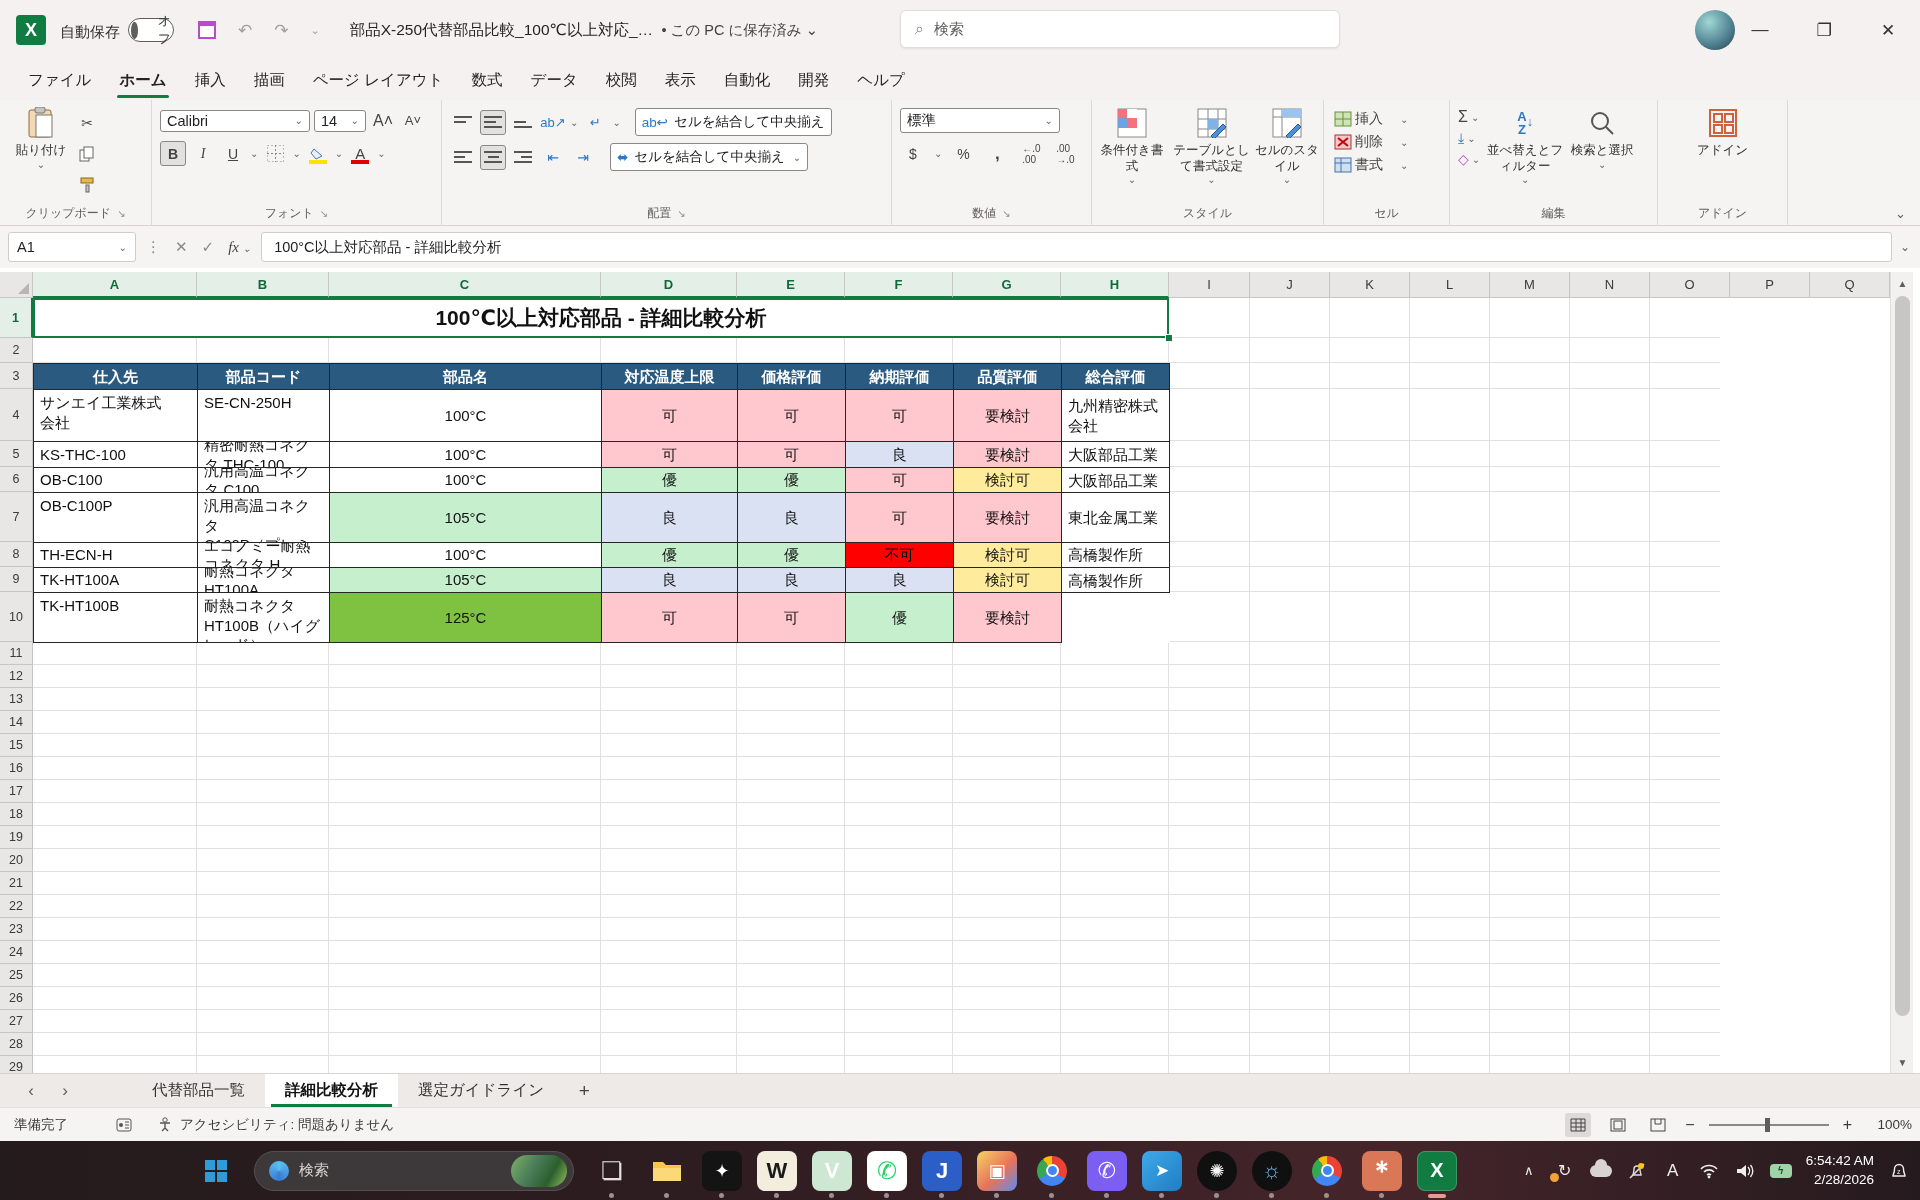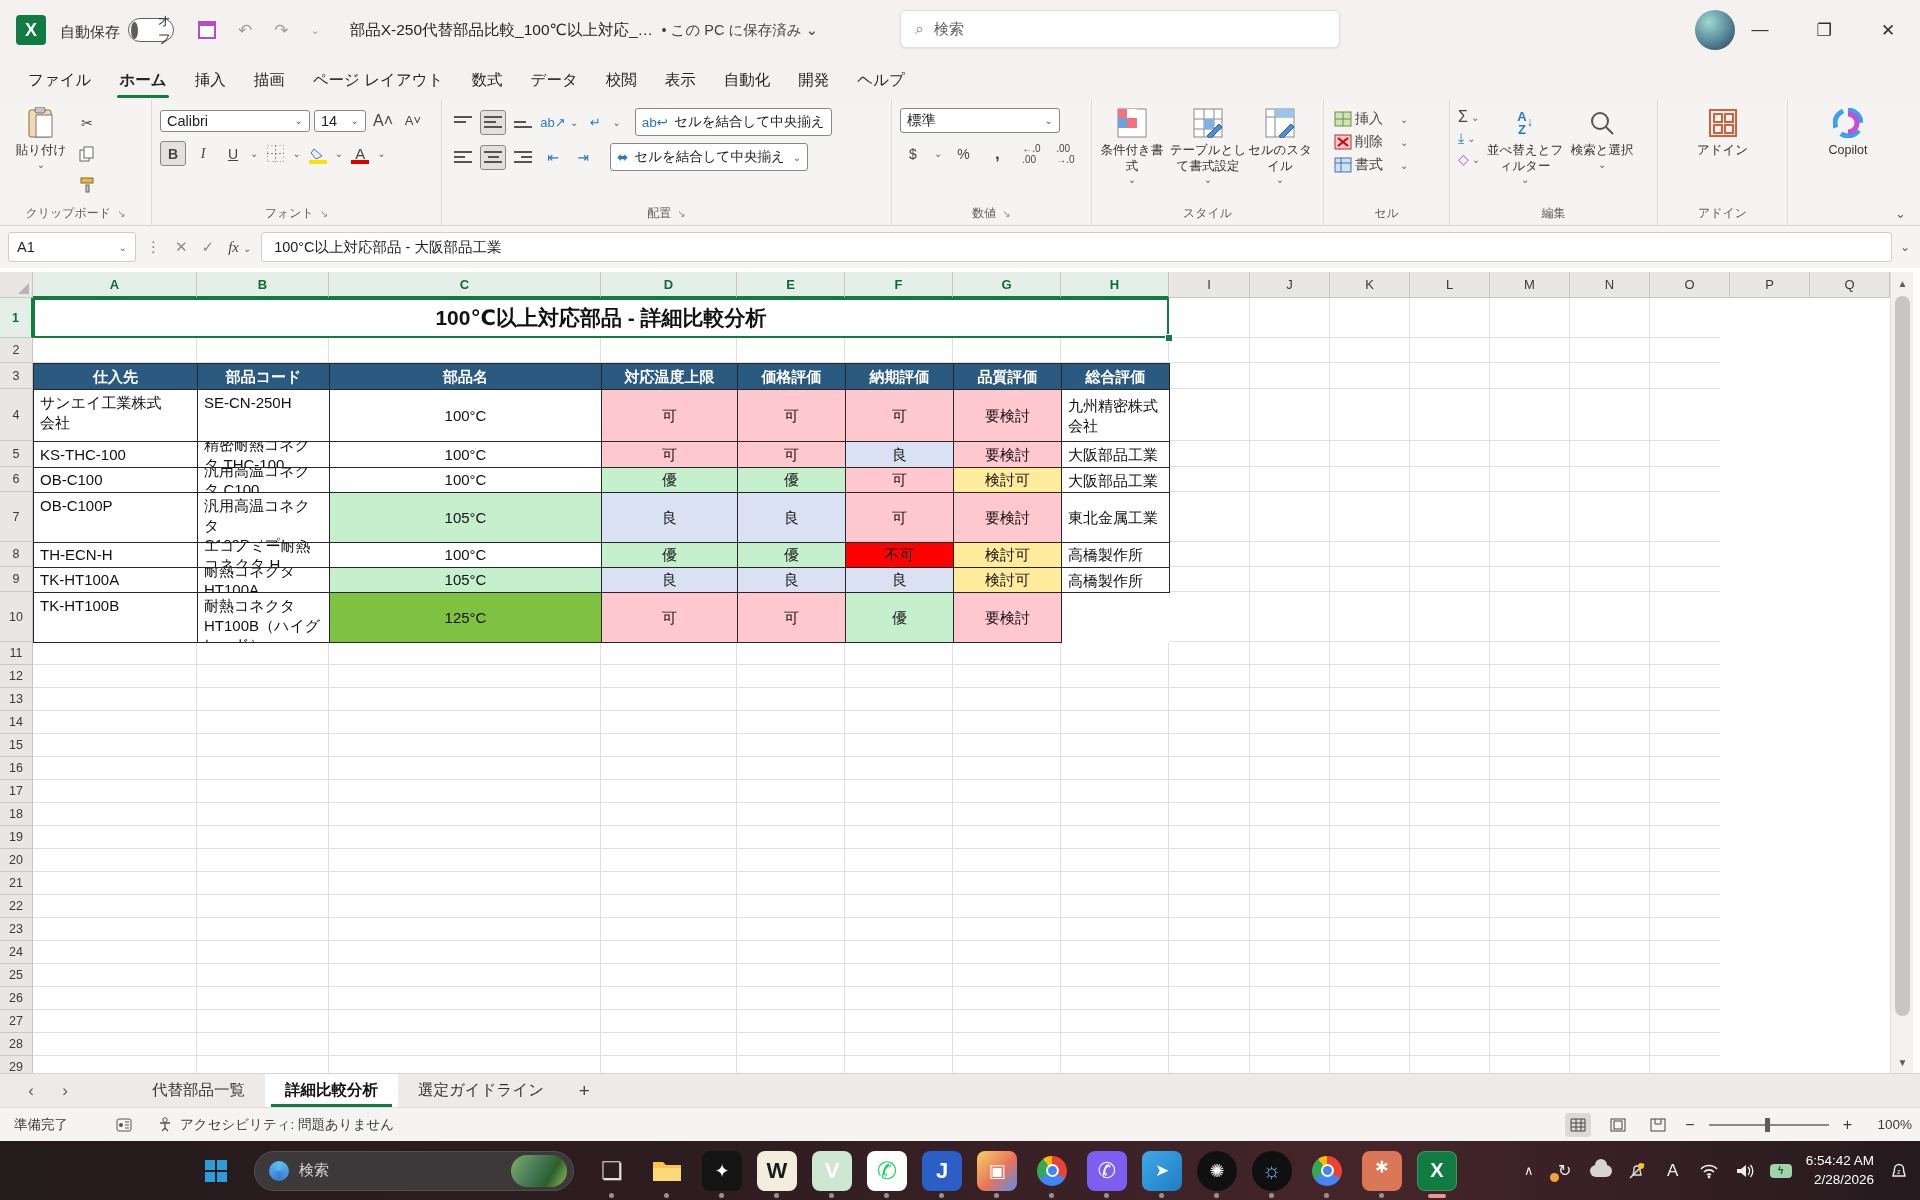--- a/index.html
+++ b/index.html
@@ -328,21 +328,21 @@
           <span class="chev">⌄</span>
         <span class="mini">%</span>
         <span class="mini" style="font-weight:bold;font-size:17px">,</span>
         <span class="mini" style="font-size:10px;color:#444">←.0<br>.00</span>
         <span class="mini" style="font-size:10px;color:#444">.00<br>→.0</span>
       </div>
       <div class="glabel"><span>数値</span><span class="lnch">↘</span></div>
     </div>
 
     <div class="group" style="left:1092px;width:232px">
-      <div style="display:flex;justify-content:flex-start;padding:0 4px">
+      <div style="display:flex;justify-content:space-between;padding:0 4px">
         <div class="bb" style="width:72px">
           <div class="bicon">
               <svg class="ic" width="30" height="30" viewBox="0 0 30 30">
                 <rect x="1" y="1" width="28" height="28" fill="#fff" stroke="#888"></rect>
                 <path d="M1 1h9v9H1zM10 10h10v10H10z" fill="#f4717f"></path>
                 <path d="M10 1h10v9H10z" fill="#fff"></path>
                 <path d="M1 10h9v10H1z" fill="#6aa3e0"></path>
               </svg>
             </div>
           <span>条件付き書式</span>
@@ -445,49 +445,36 @@
                 <rect x="17" y="6" width="8" height="8" fill="none" stroke="#d1603d" stroke-width="2"></rect>
                 <rect x="6" y="17" width="8" height="8" fill="none" stroke="#d1603d" stroke-width="2"></rect>
                 <rect x="17" y="17" width="8" height="8" fill="none" stroke="#d1603d" stroke-width="2"></rect>
               </svg>
             </div>
           <span>アドイン</span>
         </div>
       </div>
       <div class="glabel">アドイン</div>
     </div>
-    <div class="group" style="left:1788px;width:120px;border-right:none">
-      <div style="display:flex;justify-content:center">
-        <div class="bb" style="width:70px">
-          <div class="bicon">
-              <svg class="ic" width="30" height="30" viewBox="0 0 30 30">
-                <path d="M15 2c7 0 13 6 13 13s-6 13-13 13S2 22 2 15 8 2 15 2z" fill="none" stroke="#3aa0f3" stroke-width="5" stroke-dasharray="20 8"></path>
-                <path d="M15 6c5 0 9 4 9 9s-4 9-9 9" fill="none" stroke="#c44fd0" stroke-width="5"></path>
-              </svg>
-            </div>
-          <span>Copilot</span>
-        </div>
-      </div>
-    </div>
     <div style="position:absolute;right:14px;bottom:4px;color:#605e5c;font-size:13px">⌄</div>
   </div>
 
   <div id="fbar">
     <div class="namebox">
         <span>A1</span>
         <span class="chev">⌄</span>
       </div>
     <div class="fbtns">
       <span>⋮</span>
       <span>✕</span>
       <span>✓</span>
       <span style="font-style:italic;font-family:'Liberation Serif',serif;color:#444"><span>fx</span> <span class="chev">⌄</span></span>
     </div>
     <div class="fx-input">
-        <span>100°C以上対応部品 - 大阪部品工業</span>
+        <span>100°C以上対応部品 - 詳細比較分析</span>
       </div>
     <div style="margin-right:10px;color:#605e5c;font-size:12px">⌄</div>
   </div>
 
   <div id="sheet">
     <div id="corner"></div>
     <div id="colHeaders">
         <div class="colhdr sel" style="width: 164px;">A</div>
         <div class="colhdr sel" style="width: 132px;">B</div>
         <div class="colhdr sel" style="width: 272px;">C</div>

